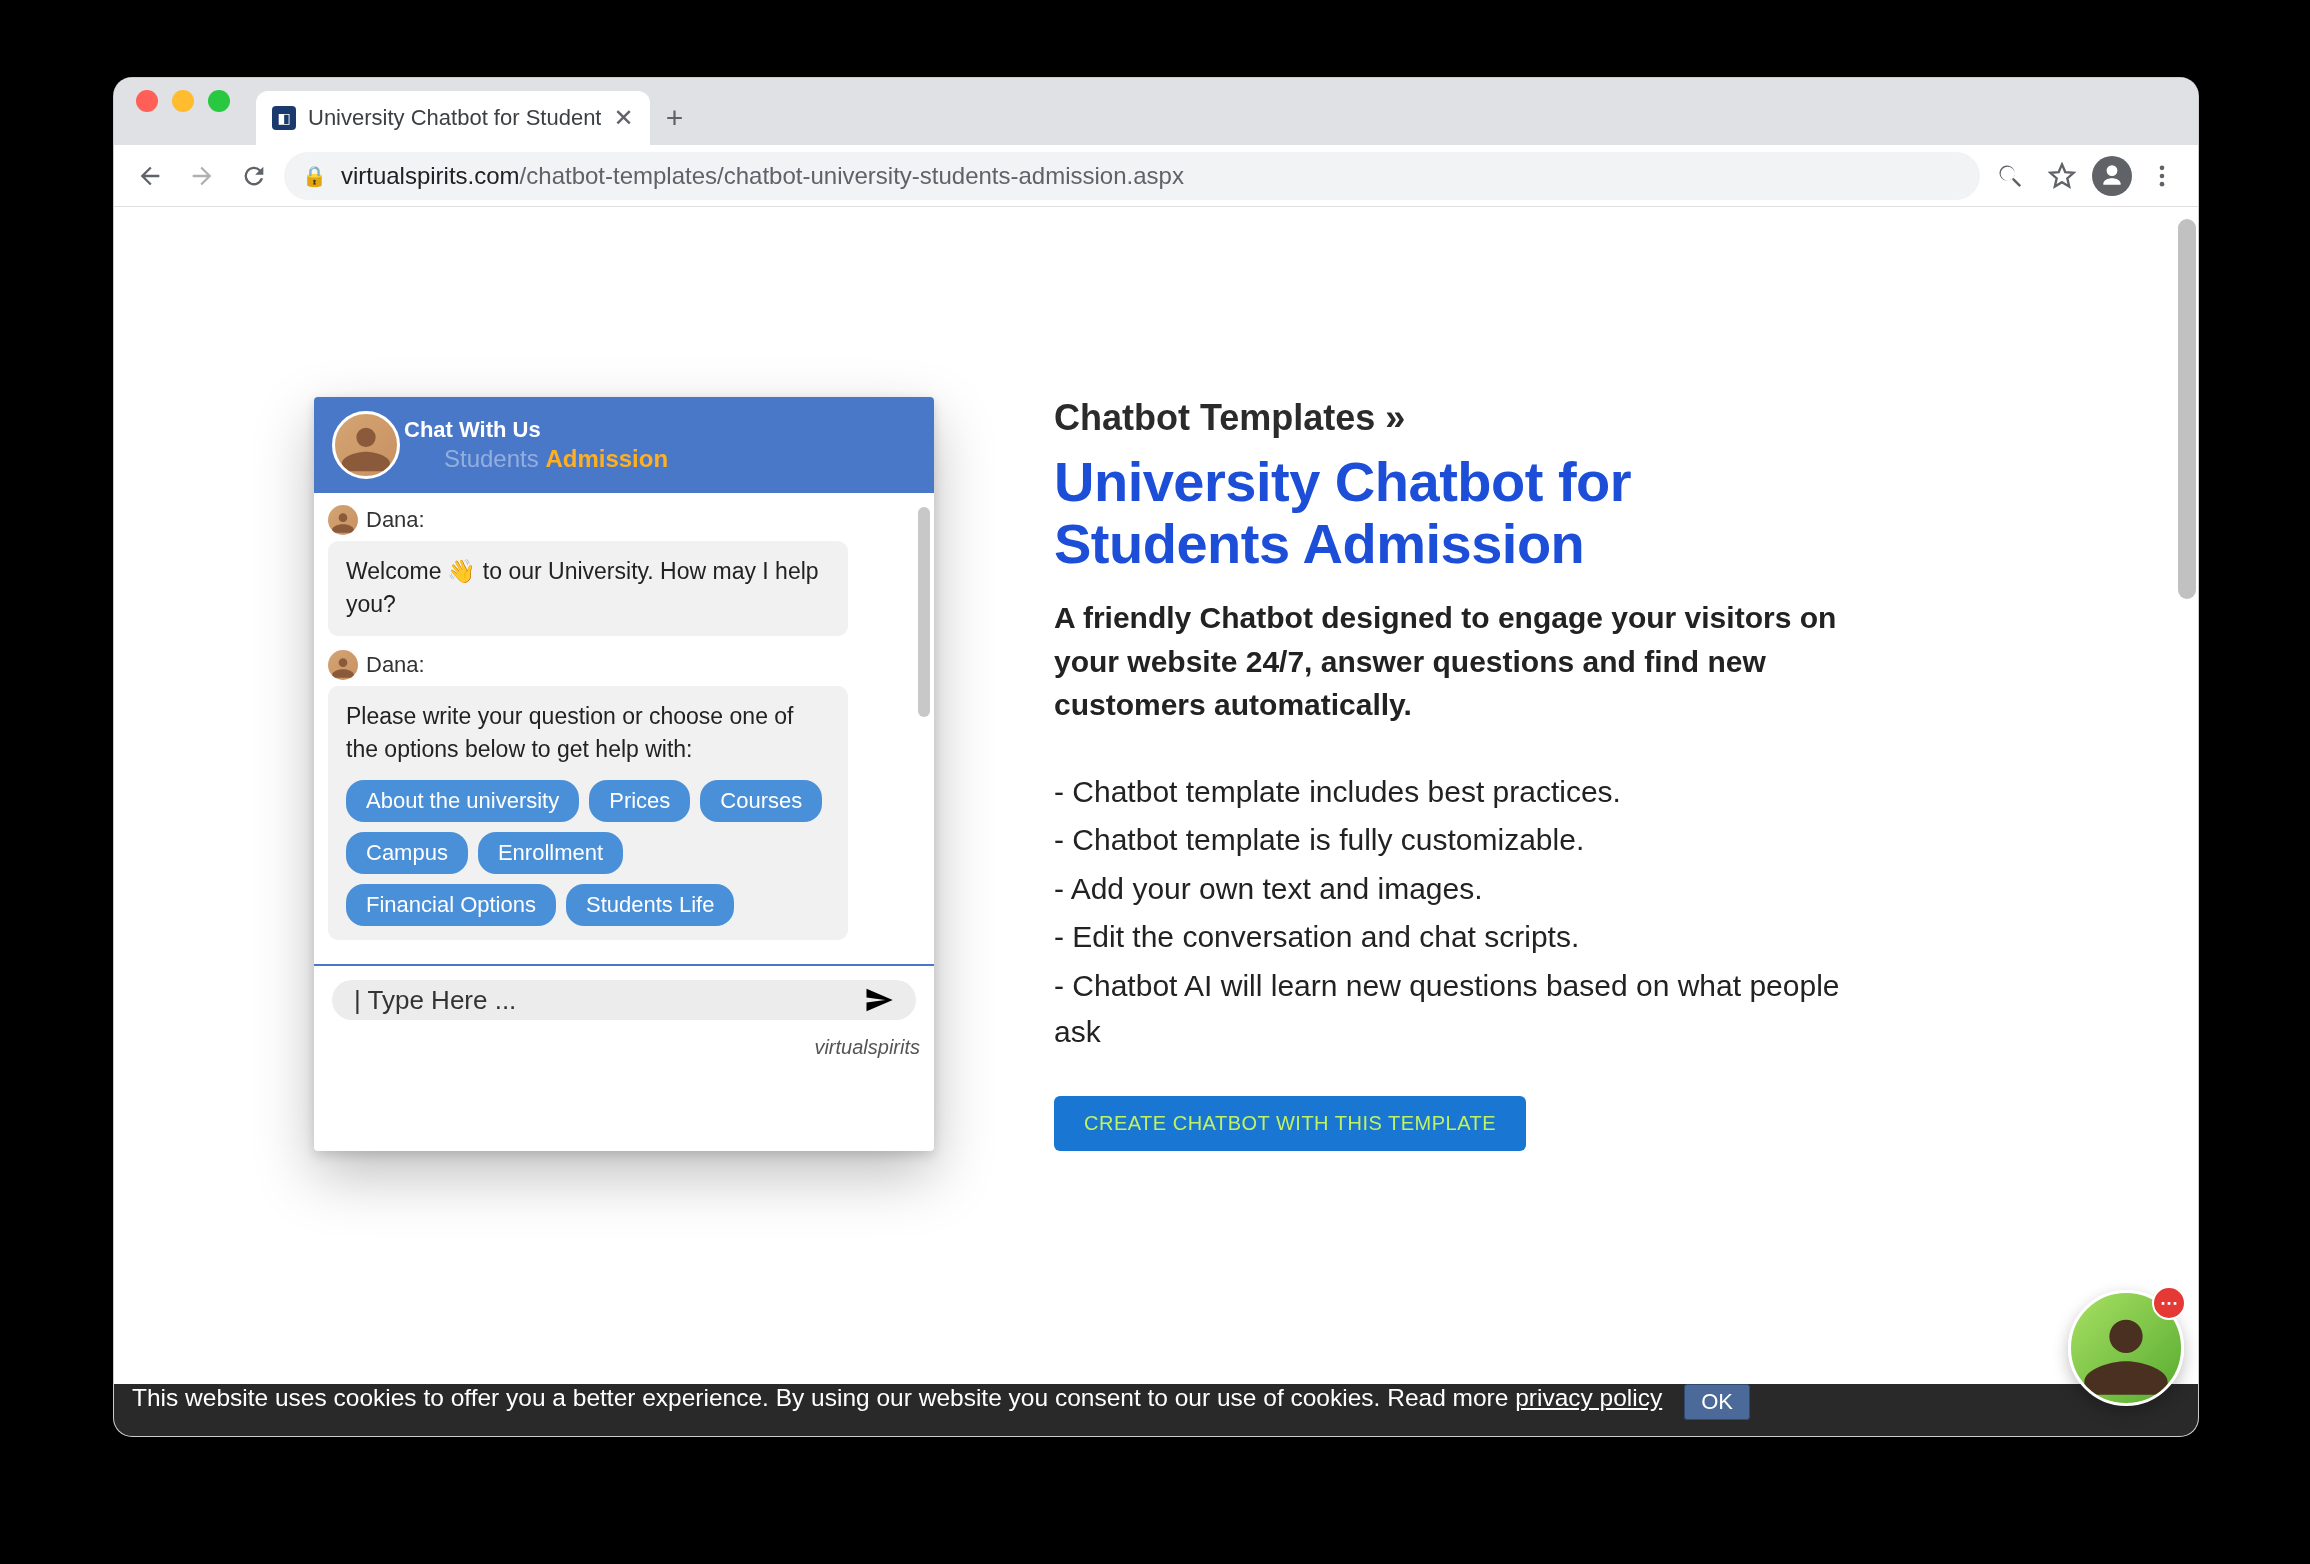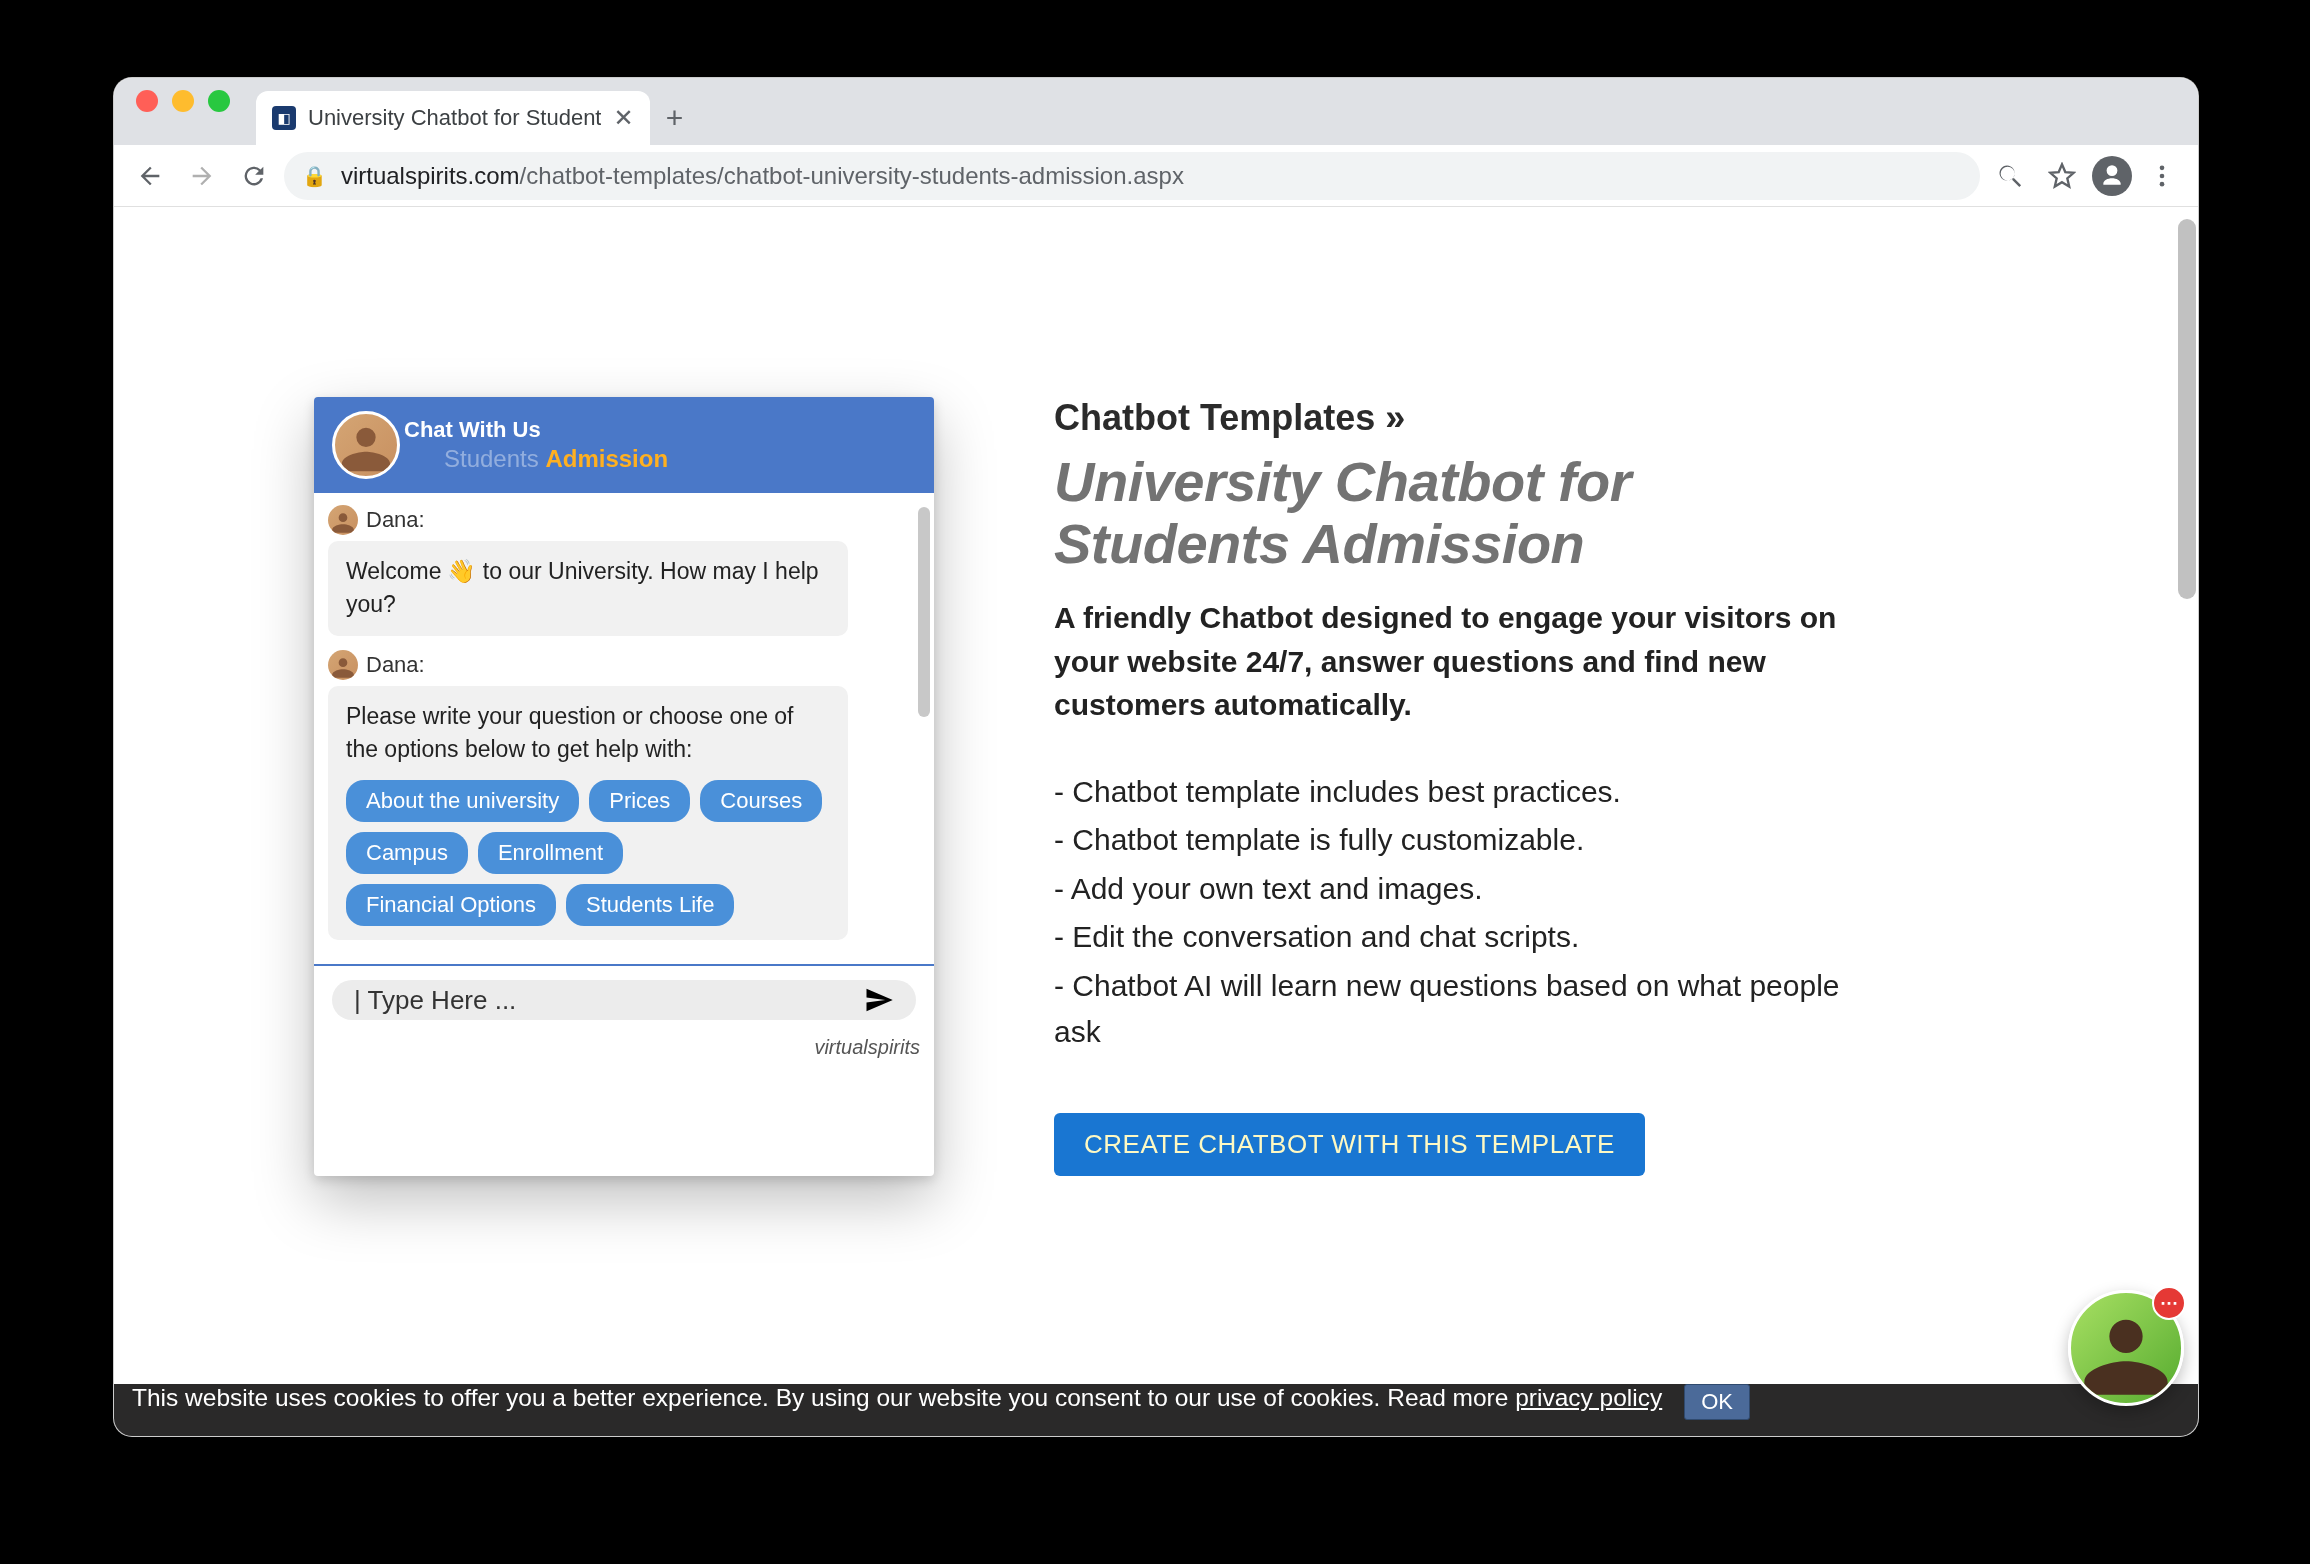--- a/index.html
+++ b/index.html
@@ -33,25 +33,25 @@
 
 
 .content { position:relative; height:calc(100% - 129px); background:#fff; overflow:hidden; }
 .page-scroll { position:absolute; right:2px; top:12px; width:18px; height:380px; background:#c1c1c1; border-radius:9px; }
 
 .page { display:flex; padding:190px 90px 0 200px; gap:120px; }
 
 
 .rightcol { flex:1; max-width:820px; }
 .breadcrumb { font-size:36px; font-weight:700; color:#2b2b2b; margin-bottom:12px; }
-.h1 { font-size:56px; font-weight:800; color:#737373; line-height:1.1; margin-bottom:22px; letter-spacing:-0.5px;font-style:italic; }
+.h1 { font-size:56px; font-weight:800; color:#1d4ed8; line-height:1.1; margin-bottom:22px; letter-spacing:-0.5px; }
 .lead { font-size:30px; color:#222; line-height:1.45; margin-bottom:42px;font-weight:bold; }
 .bullets { font-size:30px; color:#222; line-height:1.55; margin-bottom:40px; }
 .bullets div{ margin-bottom:2px; }
-.cta { display:inline-block; padding:16px 30px; background:#1976d2; color:#fef9c3; border:none; border-radius:6px; font-size:26px; letter-spacing:0.5px; font-weight:500;margin-top:17px; }
+.cta { display:inline-block; padding:16px 30px; background:#1976d2; color:#bef264; border:none; border-radius:6px; font-size:20px; letter-spacing:0.5px; font-weight:500; }
 
 
 .widget { width:620px; background:#fff; border-radius:4px; box-shadow:0 24px 60px rgba(0,0,0,0.25), 0 4px 12px rgba(0,0,0,0.15); position:relative; }
 .wheader { background:#4a78c8; color:#fff; padding:14px 18px; display:flex; align-items:center; gap:4px; border-radius:4px 4px 0 0; }
 .wheader .av{ width:68px; height:68px; border-radius:50%; background:linear-gradient(135deg,#d4a574,#c89060); border:3px solid #fff; overflow:hidden; display:flex;align-items:flex-end;justify-content:center;}
 .wheader .av svg{width:58px;height:58px;fill:#8a5a3a;}
 .wheader .tcol{display:flex;flex-direction:column;gap:2px;}
 .wheader .t1{font-size:22px;font-weight:600;}
 .wheader .t2{font-size:24px;font-weight:400;}
 .wheader .t2 .muted{color:rgba(255,255,255,0.4);margin-left:40px;}

